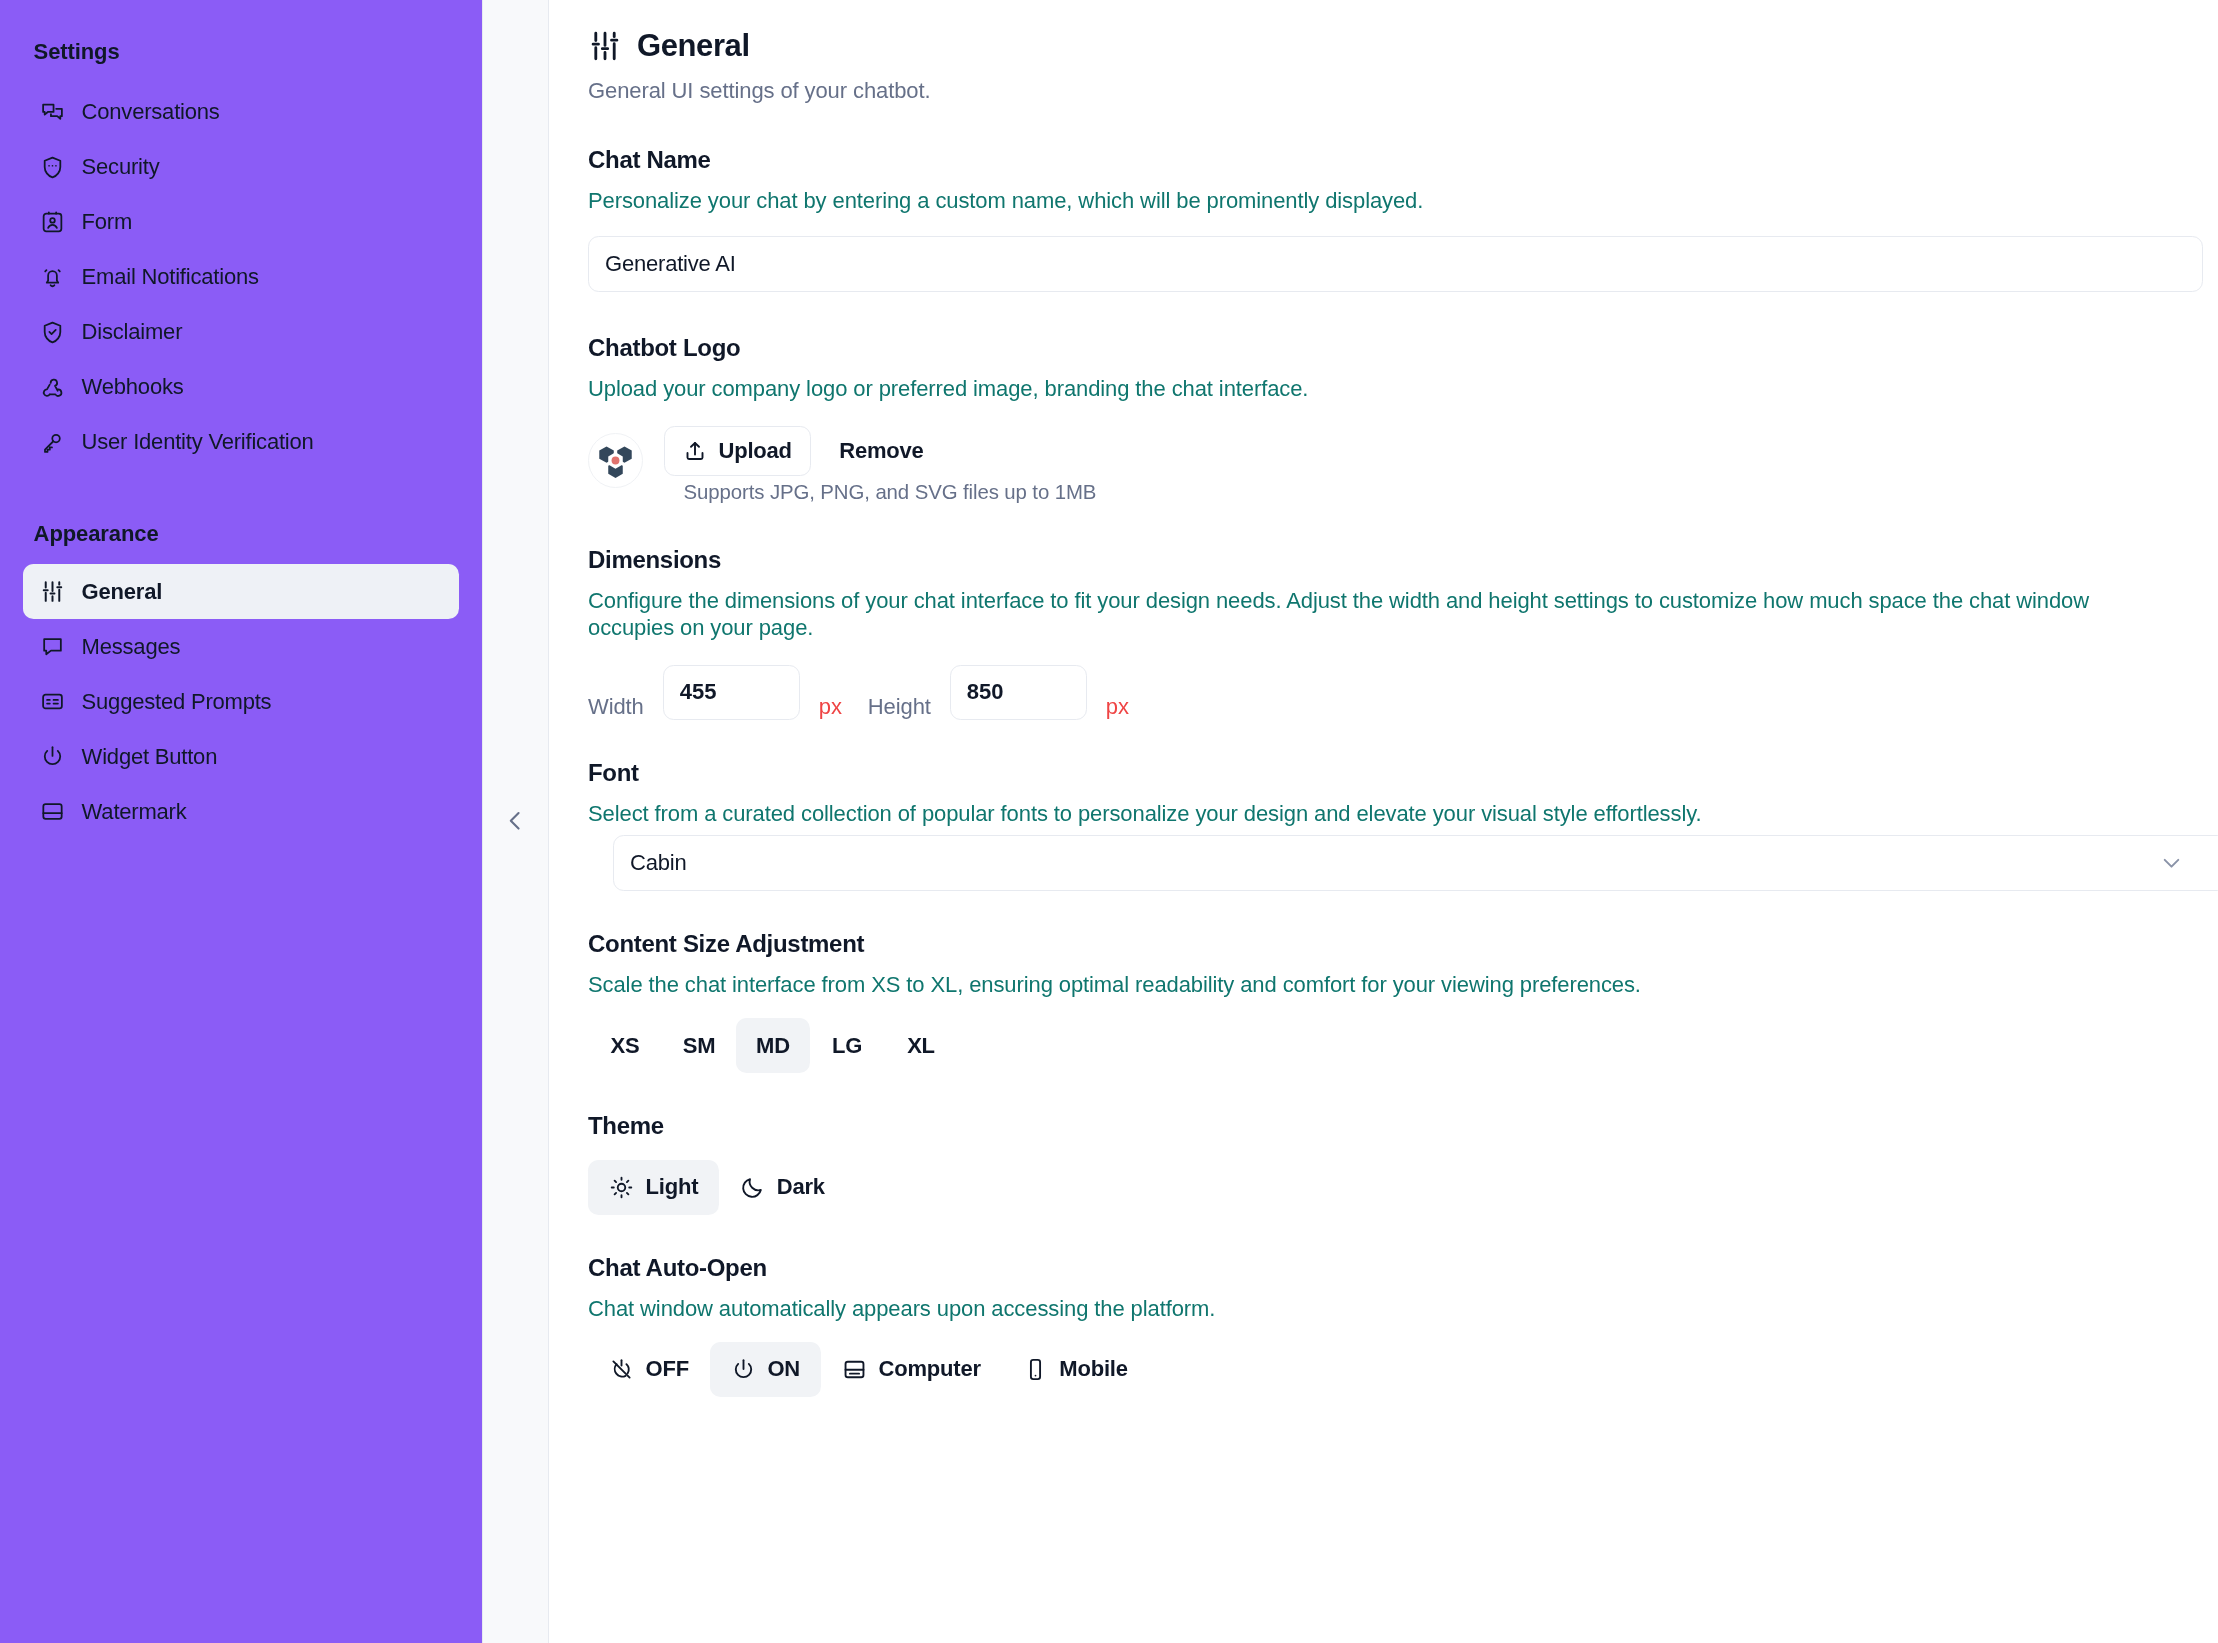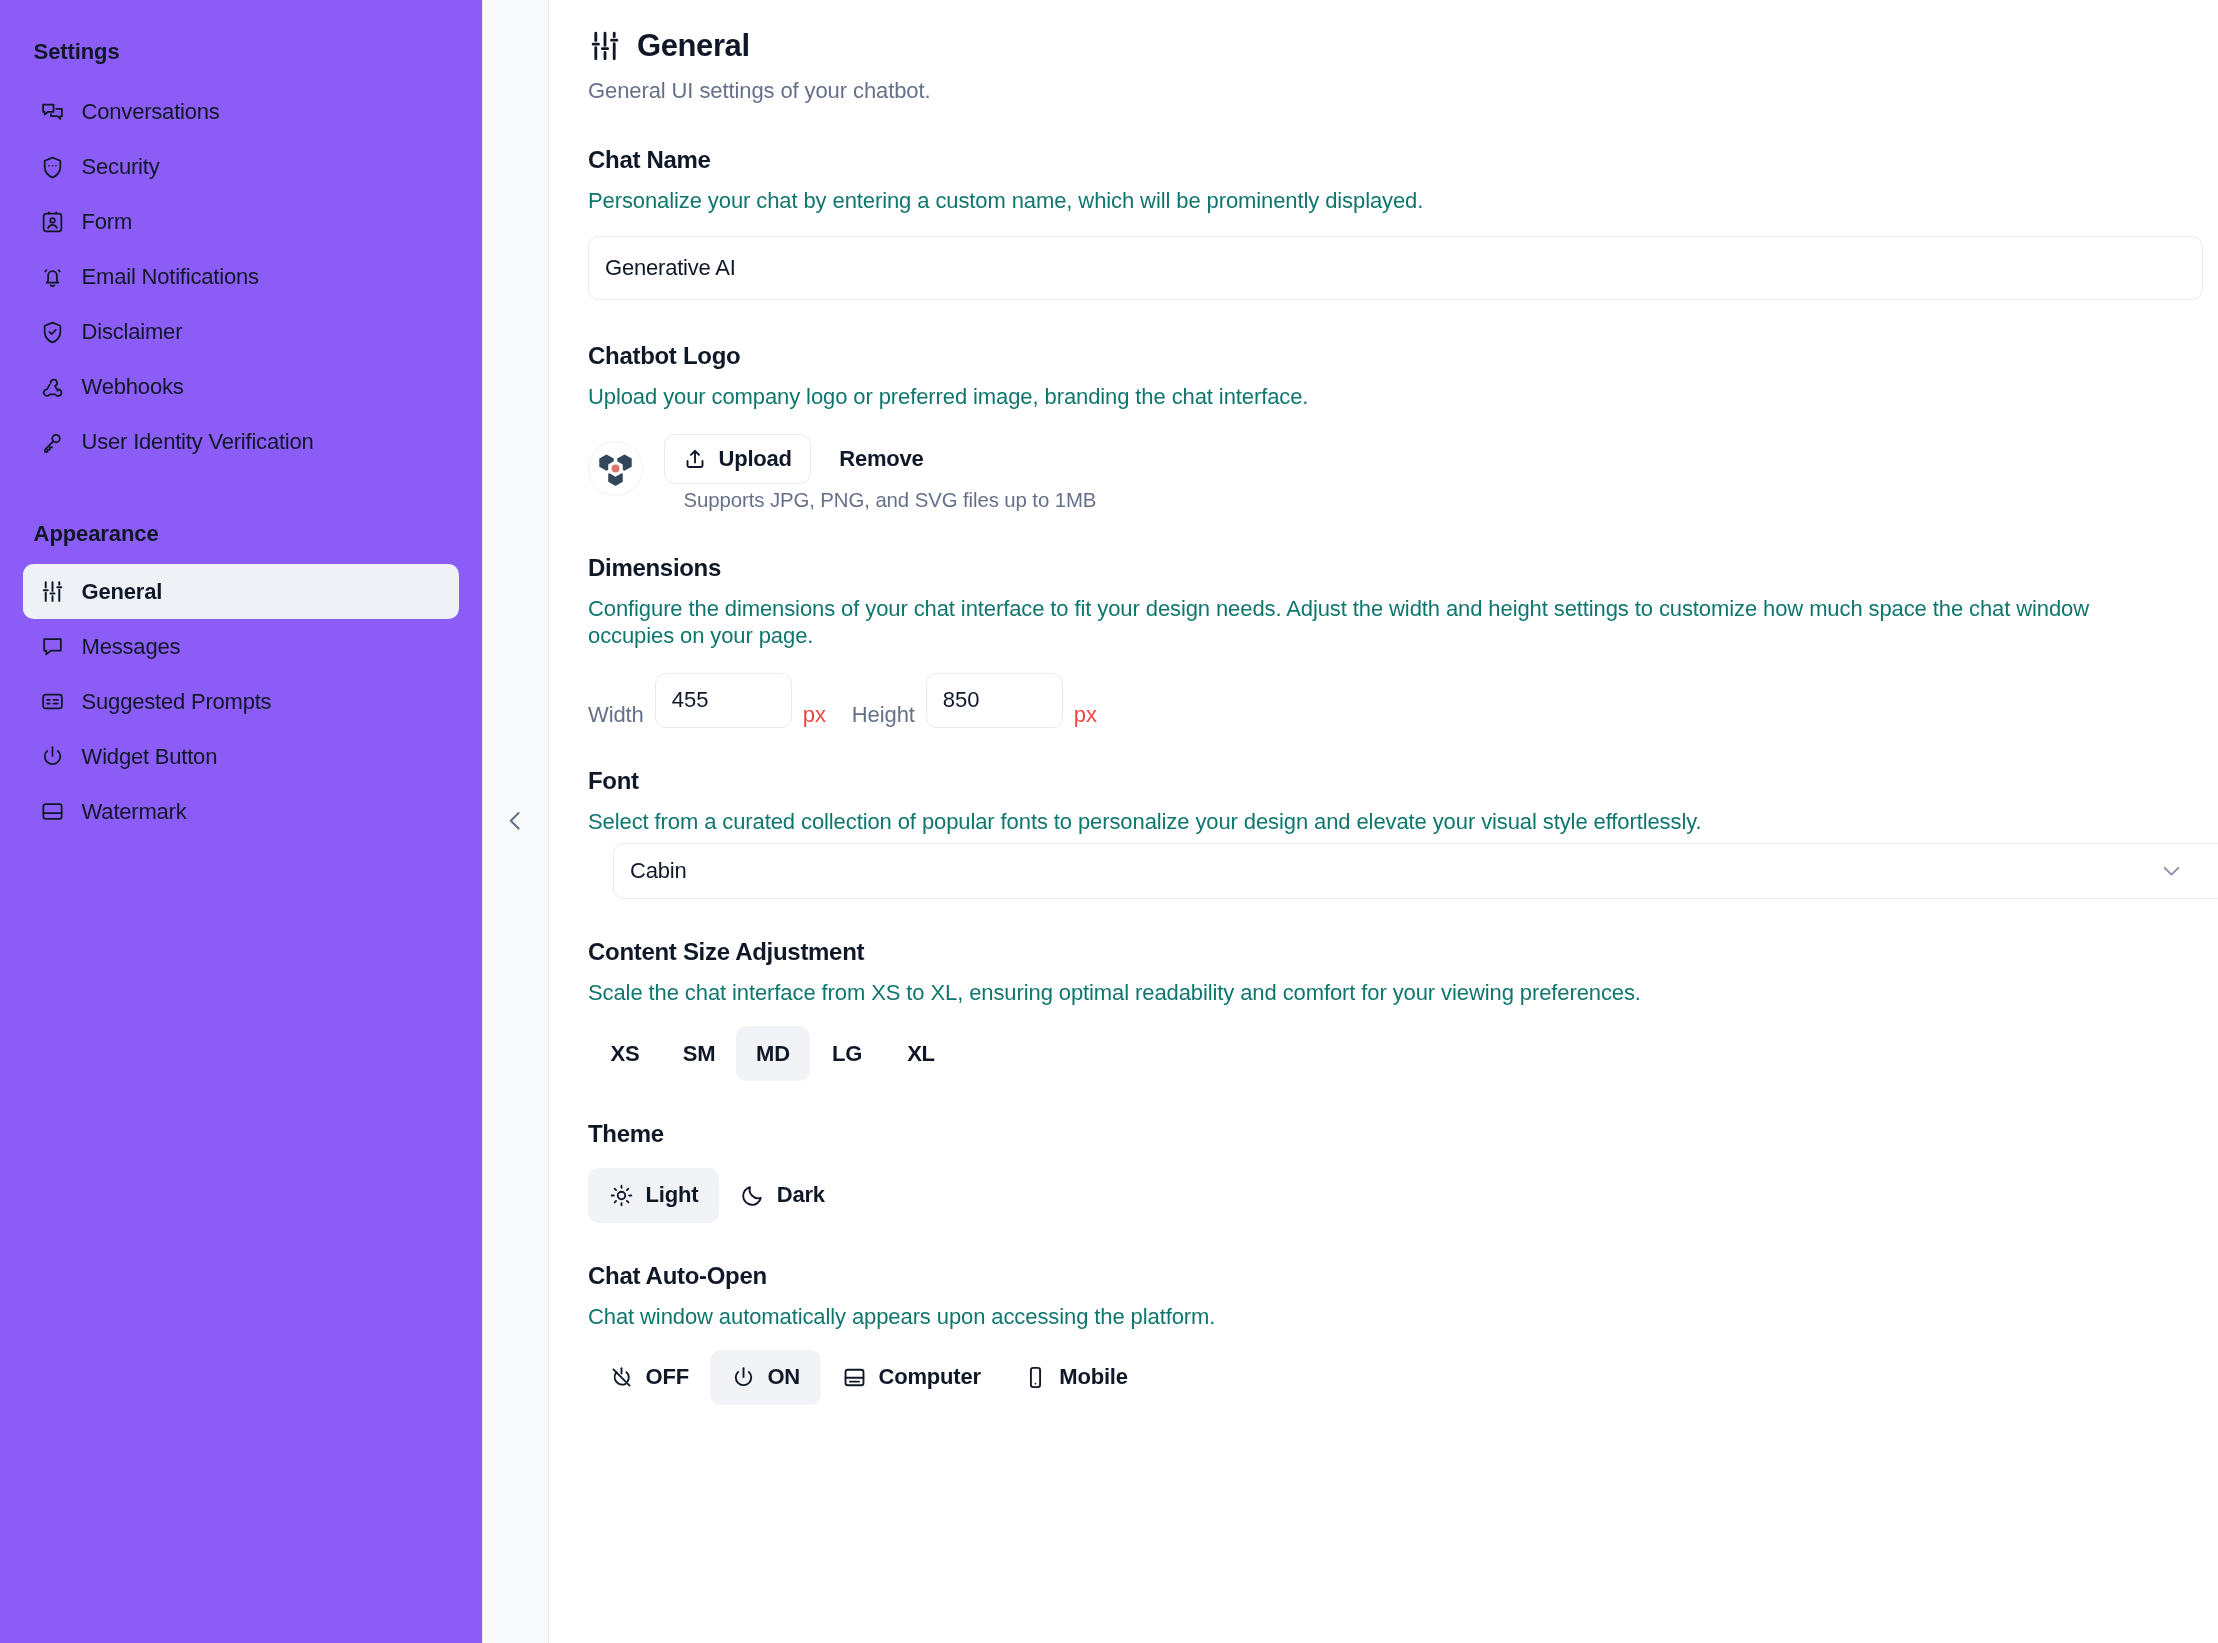--- a/index.html
+++ b/index.html
@@ -72,21 +72,21 @@
   .group { margin-top: 42px; }
   .group.tight { margin-top: 39px; }
   .group-label { font-size: 24px; font-weight: 700; color: #101828; letter-spacing: -0.3px; }
   .group-desc {
     font-size: 22px; color: #0f766e; margin-top: 14px;
     letter-spacing: -0.1px; line-height: 1.22; max-width: 1587px;
   }
 
   .text-input {
     margin-top: 21px;
-    width: 1615px; height: 64px;
+    width: 1615px; height: 56px;
     border: 1.8px solid #e7eaf0; border-radius: 10.6px;
     background: #fff;
     font-family: "Liberation Sans", sans-serif;
     font-size: 22px; color: #101828;
     padding: 0 16px;
     letter-spacing: -0.2px;
   }
 
   
   .logo-row { display: flex; align-items: flex-start; gap: 21px; margin-top: 23px; }
@@ -113,25 +113,25 @@
     height: 50px; padding: 0 19.5px; border: none; background: transparent;
     cursor: pointer; font-family: "Liberation Sans", sans-serif;
     font-size: 22px; font-weight: 600; color: #101828; letter-spacing: -0.2px;
   }
   .hint { font-size: 20.4px; color: #667089; padding-left: 19.5px; letter-spacing: -0.1px; }
 
   
   .dim-row { display: flex; align-items: flex-end; gap: 1px; margin-top: 23px; }
   .dim-label { font-size: 22px; color: #667089; letter-spacing: -0.1px; }
   .dim-input {
-    width: 137px; height: 55px; margin: 0 10px;
+    width: 137px; height: 55px; margin: 0 18px;
     border: 1.8px solid #e7eaf0; border-radius: 10.6px;
     background: #fff;
     font-family: "Liberation Sans", sans-serif;
-    font-size: 22px; font-weight: 400; color: #101828;
+    font-size: 22px; font-weight: 700; color: #101828;
     padding: 0 16px;
   }
   .dim-unit { font-size: 22px; color: #ef4444; margin-right: 25px; letter-spacing: -0.1px; }
 
   
   .select-wrap { position: relative; margin-top: 7px; width: 1615px; padding-left: 25px; }
   .select-box {
     width: 1615px; height: 56px;
     border: 1.8px solid #e7eaf0; border-radius: 10.6px;
     background: #fff; display: flex; align-items: center;

